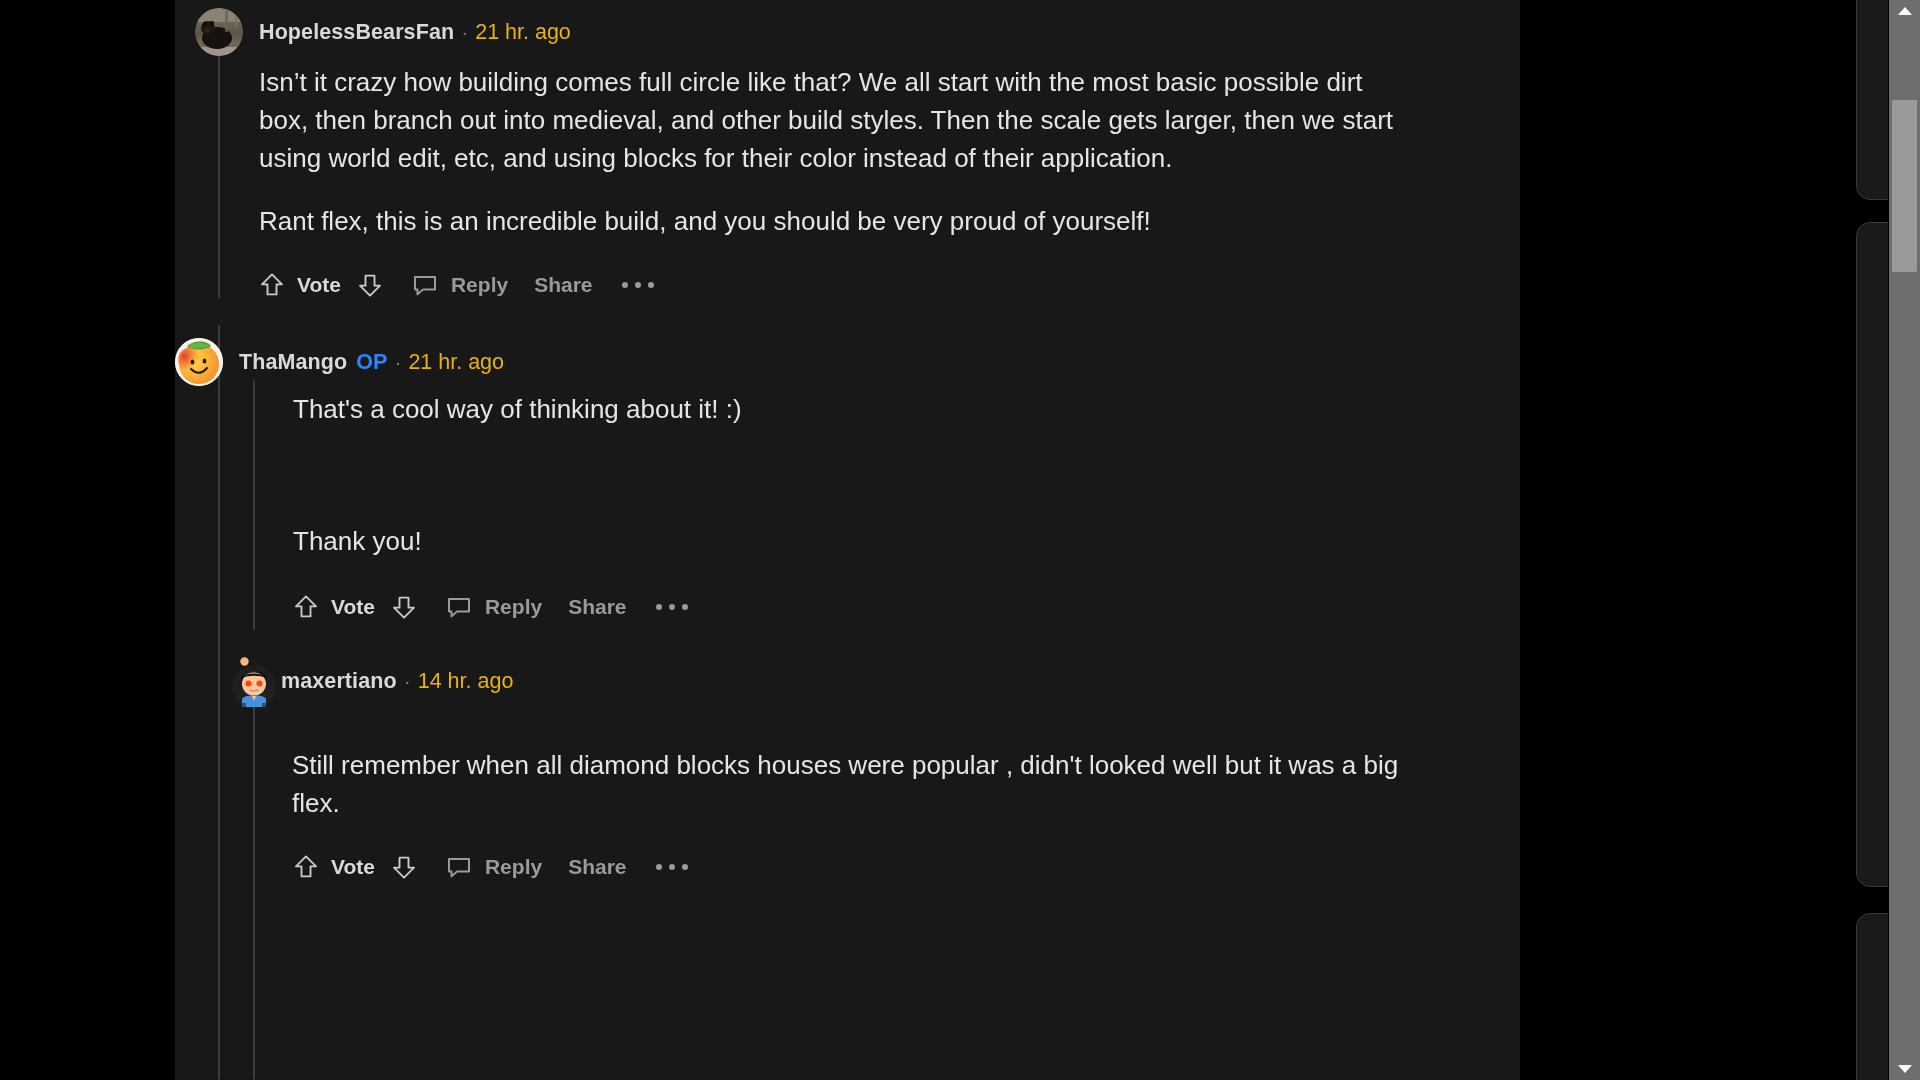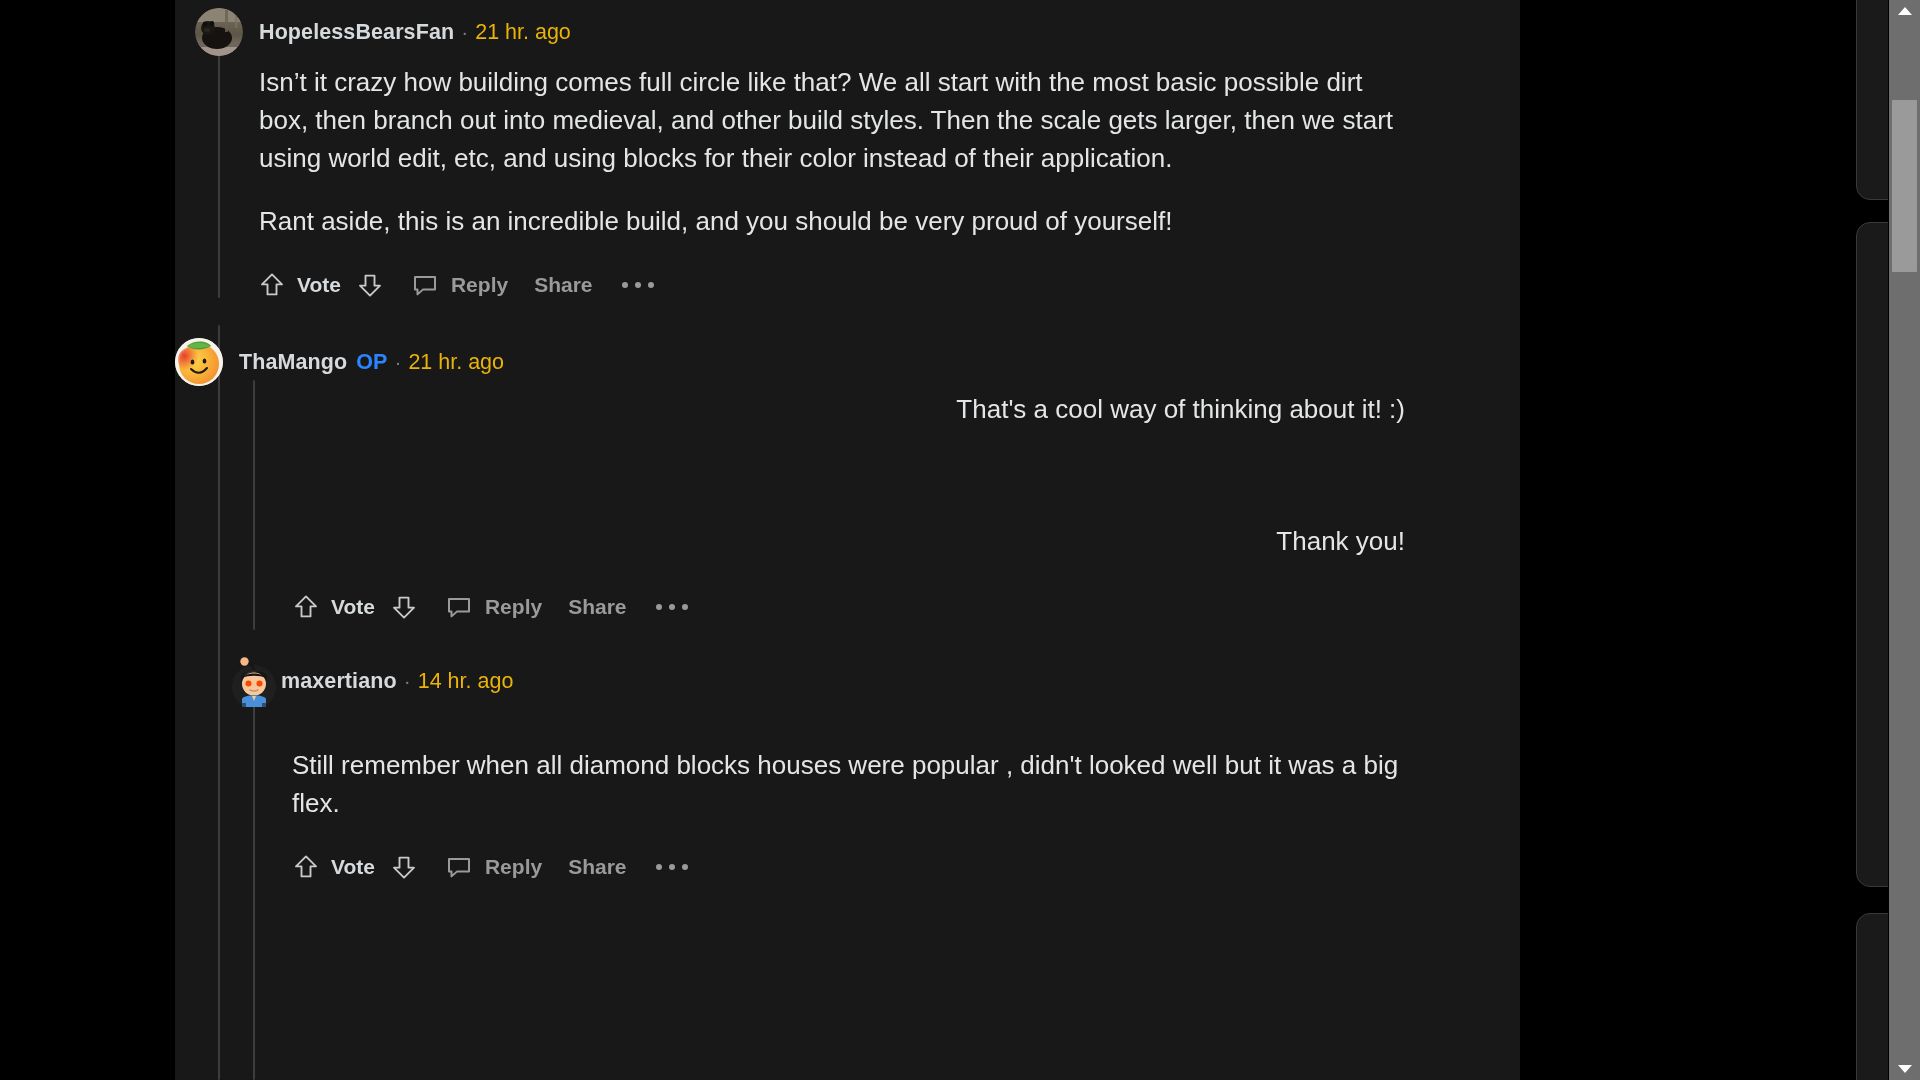--- a/index.html
+++ b/index.html
@@ -240,21 +240,21 @@
         </div>
         <div style="margin-left:16px; display:flex; align-items:center;">
           <span class="username">HopelessBearsFan</span>
           <span class="meta-dot">·</span>
           <span class="timestamp">21 hr. ago</span>
         </div>
       </div>
 
       <div class="c-body" style="padding-left:84px; padding-right:110px; padding-top:0px;">
         <p>Isn’t it crazy how building comes full circle like that? We all start with the most basic possible dirt box, then branch out into medieval, and other build styles. Then the scale gets larger, then we start using world edit, etc, and using blocks for their color instead of their application.</p>
-        <p>Rant aside, this is an incredible build, and you should be very proud of yourself!</p>
+        <p>Rant flex, this is an incredible build, and you should be very proud of yourself!</p>
       </div>
 
       <div class="actions" style="padding-left:82px; margin-top:22px; height:44px;">
         <div class="act-btn" style="gap:10px;">
           <svg class="ico" width="30" height="30" viewBox="0 0 24 24">
             <path d="M12 3.5 L20 11.5 L15.6 11.5 L15.6 19.5 L8.4 19.5 L8.4 11.5 L4 11.5 Z" fill="none" stroke="#c9c9c9" stroke-width="1.5" stroke-linejoin="round"></path>
           </svg>
           <span class="act-label">Vote</span>
         </div>
         <div class="act-btn" style="margin-left:14px;">
@@ -313,21 +313,21 @@
           </svg>
         </div>
         <div style="margin-left:16px; display:flex; align-items:center;">
           <span class="username">ThaMango</span>
           <span class="op-badge">OP</span>
           <span class="meta-dot">·</span>
           <span class="timestamp">21 hr. ago</span>
         </div>
       </div>
 
-      <div class="c-body" style="padding-left:118px; padding-right:110px;text-align:right;">
+      <div class="c-body" style="padding-left:118px; padding-right:110px;">
         <p>That's a cool way of thinking about it! :)</p>
         <p style="margin-top:94px;">Thank you!</p>
       </div>
 
       <div class="actions" style="padding-left:116px; margin-top:24px; height:44px;">
         <div class="act-btn" style="gap:10px;">
           <svg class="ico" width="30" height="30" viewBox="0 0 24 24">
             <path d="M12 3.5 L20 11.5 L15.6 11.5 L15.6 19.5 L8.4 19.5 L8.4 11.5 L4 11.5 Z" fill="none" stroke="#c9c9c9" stroke-width="1.5" stroke-linejoin="round"></path>
           </svg>
           <span class="act-label">Vote</span>

